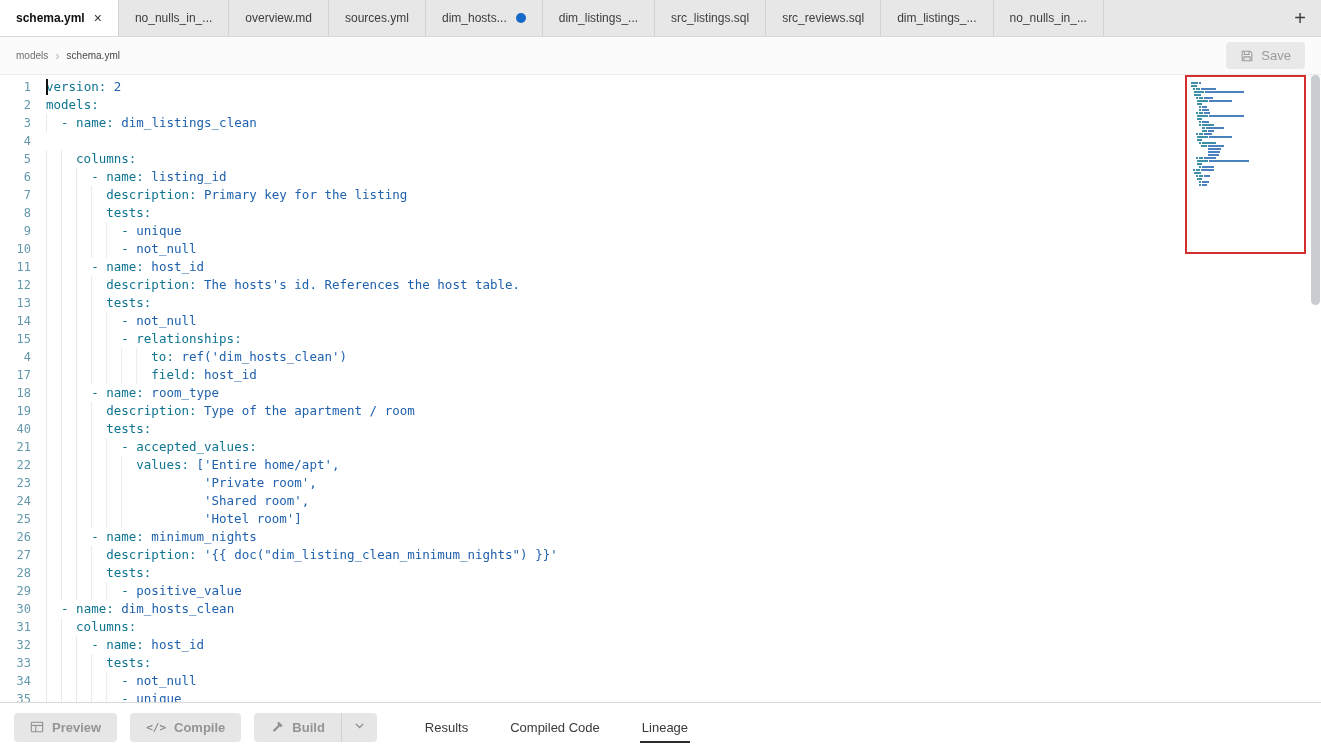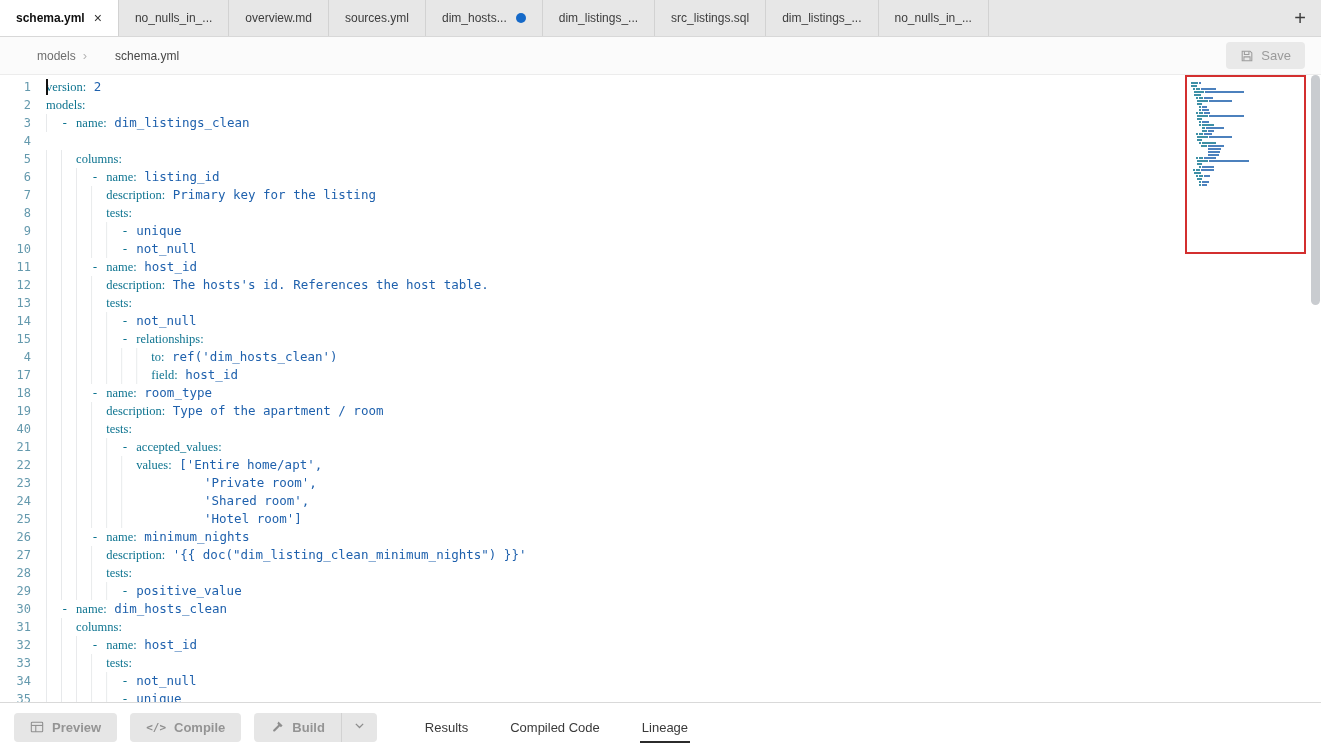--- a/index.html
+++ b/index.html
@@ -15,41 +15,41 @@
          white-space:nowrap; cursor:pointer; }
   .tab.active { background:#ffffff; color:#101010; font-weight:700; }
   .tab .close { font-size:14px; line-height:1; color:#333; font-weight:400; }
   .tab .dot { width:10px; height:10px; border-radius:50%; background:var(--c-dot,#1569c8); }
   .newtab { margin-left:auto; width:42px; display:flex; align-items:center; justify-content:center;
             font-size:20px; color:#3d3d3d; cursor:pointer; background:transparent; border:none; }
 
   
   .crumbbar { height:38px; flex:none; background:#fbfbfb; display:flex; align-items:center;
               padding:0 16px; border-bottom:1px solid #ececec; }
-  .crumb { font-size:12px; color:#6e6e6e;margin-left:21px; }
+  .crumb { font-size:10px; color:#6e6e6e; }
   .crumb.current { color:#474747; }
   .crumb-sep { color:#b5b5b5; margin:0 7px; font-size:13px; }
   .savebtn { margin-left:auto; display:flex; align-items:center; gap:7px; background:#e9e9e9;
              color:#9b9b9b; font-size:13px; padding:6px 14px; border-radius:4px; border:none;
              cursor:pointer; }
   .savebtn svg { display:block; }
 
   
   .editor { flex:1; position:relative; background:#fff; overflow:hidden; }
   .lines { position:absolute; top:3px; left:0; right:0; }
   .code-line { display:flex; height:18px; line-height:18px; white-space:pre;
                font-family:"DejaVu Sans Mono", monospace; font-size:12.5px; }
   .ln { flex:none; width:46px; text-align:right; padding-right:15px;
         color:var(--c-ln,#6499ad); font-size:12px; font-family:"DejaVu Sans Mono",monospace; }
   .code { position:relative; }
   .guides { display:inline-block; height:18px; vertical-align:top;
             background-image:linear-gradient(to right, #e7e9eb 1px, transparent 1px);
             background-size:2ch 100%; }
   .pad { display:inline-block; height:18px; vertical-align:top; }
-  .tok.k { color:var(--c-key,#0e7490);font-family:Liberation Serif, serif; }
+  .tok.k { color:var(--c-key,#0e7490); }
   .tok.v { color:var(--c-val,#1f61ad); }
   .tok.d { color:var(--c-key,#0e7490); }
   .cursor { position:absolute; left:0; top:1px; width:1.5px; height:16px; background:#111; }
 
   
   .minimap { position:absolute; top:0; right:15px; width:121px; height:179px;
              border:2px solid var(--c-mm,#d32f2f); background:#fff; padding:5px 4px;
              overflow:hidden; }
   .mm-line { height:2px; margin-bottom:1px; display:flex; }
   .mm-seg { height:2px; opacity:.8; flex:none; }
@@ -99,20 +99,23 @@
         </div>
         <div class="tab">
           <span>dim_hosts...</span>
           <span class="dot"></span>
         </div>
         <div class="tab">
           <span>dim_listings_...</span>
         </div>
         <div class="tab">
           <span>src_listings.sql</span>
+        </div>
+        <div class="tab">
+          <span>src_reviews.sql</span>
         </div>
         <div class="tab">
           <span>dim_listings_...</span>
         </div>
         <div class="tab">
           <span>no_nulls_in_...</span>
         </div>
       </div>
     <button class="newtab">+</button>
   </div>

